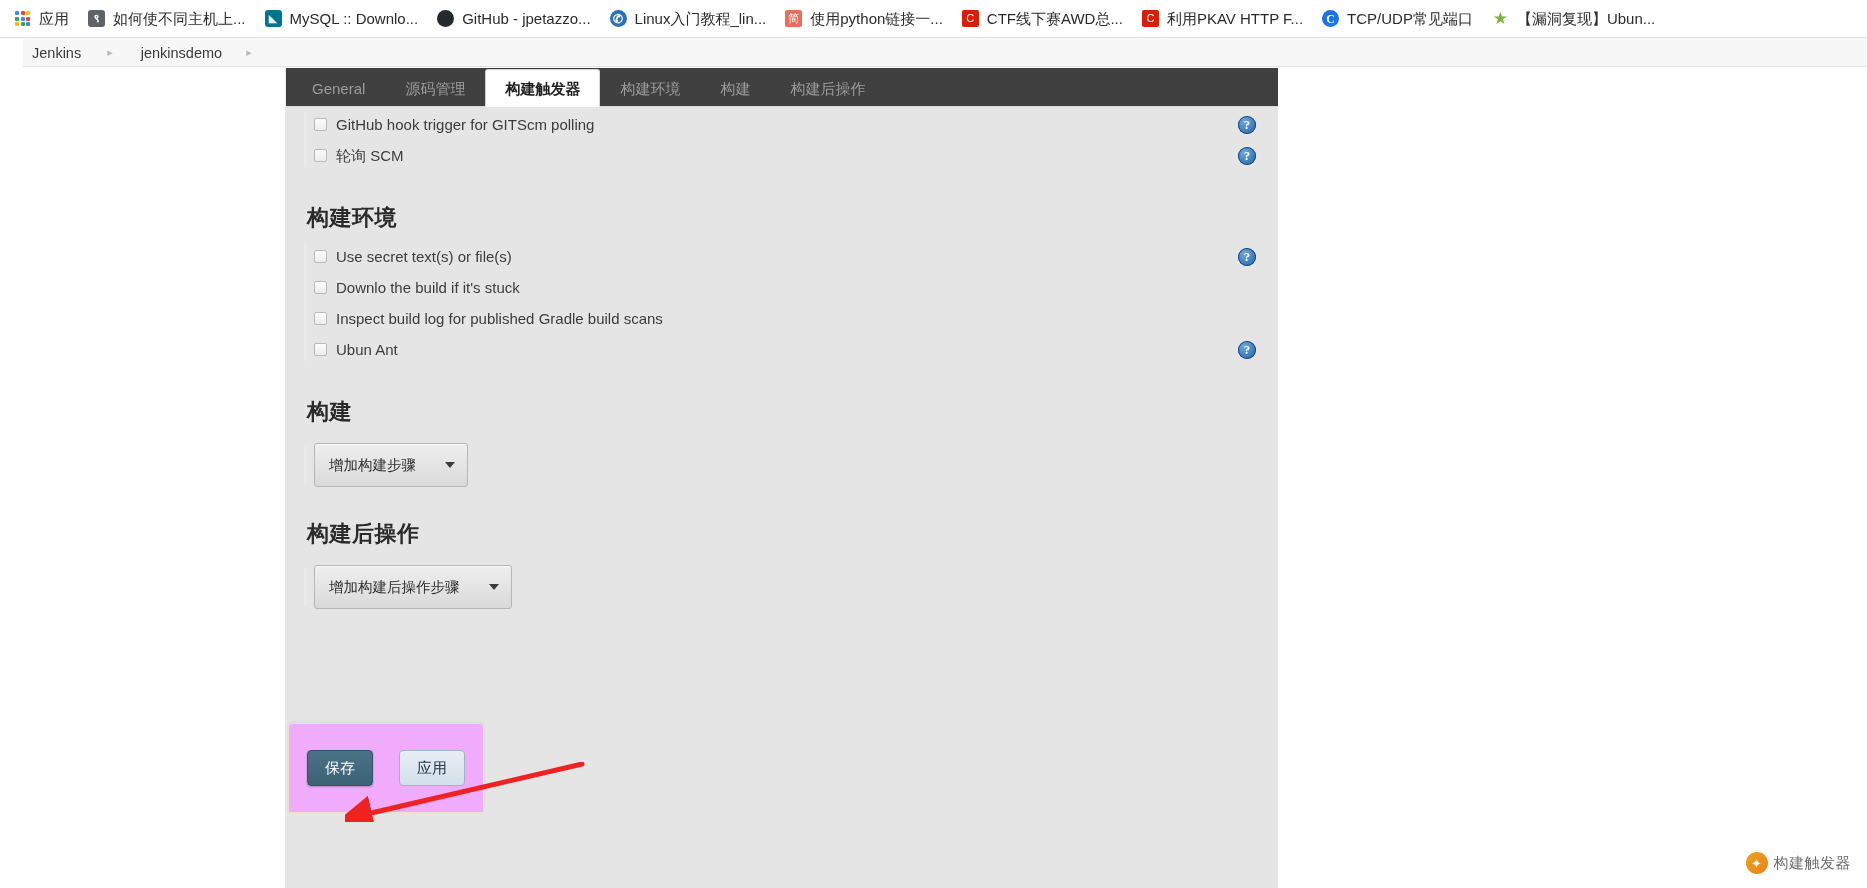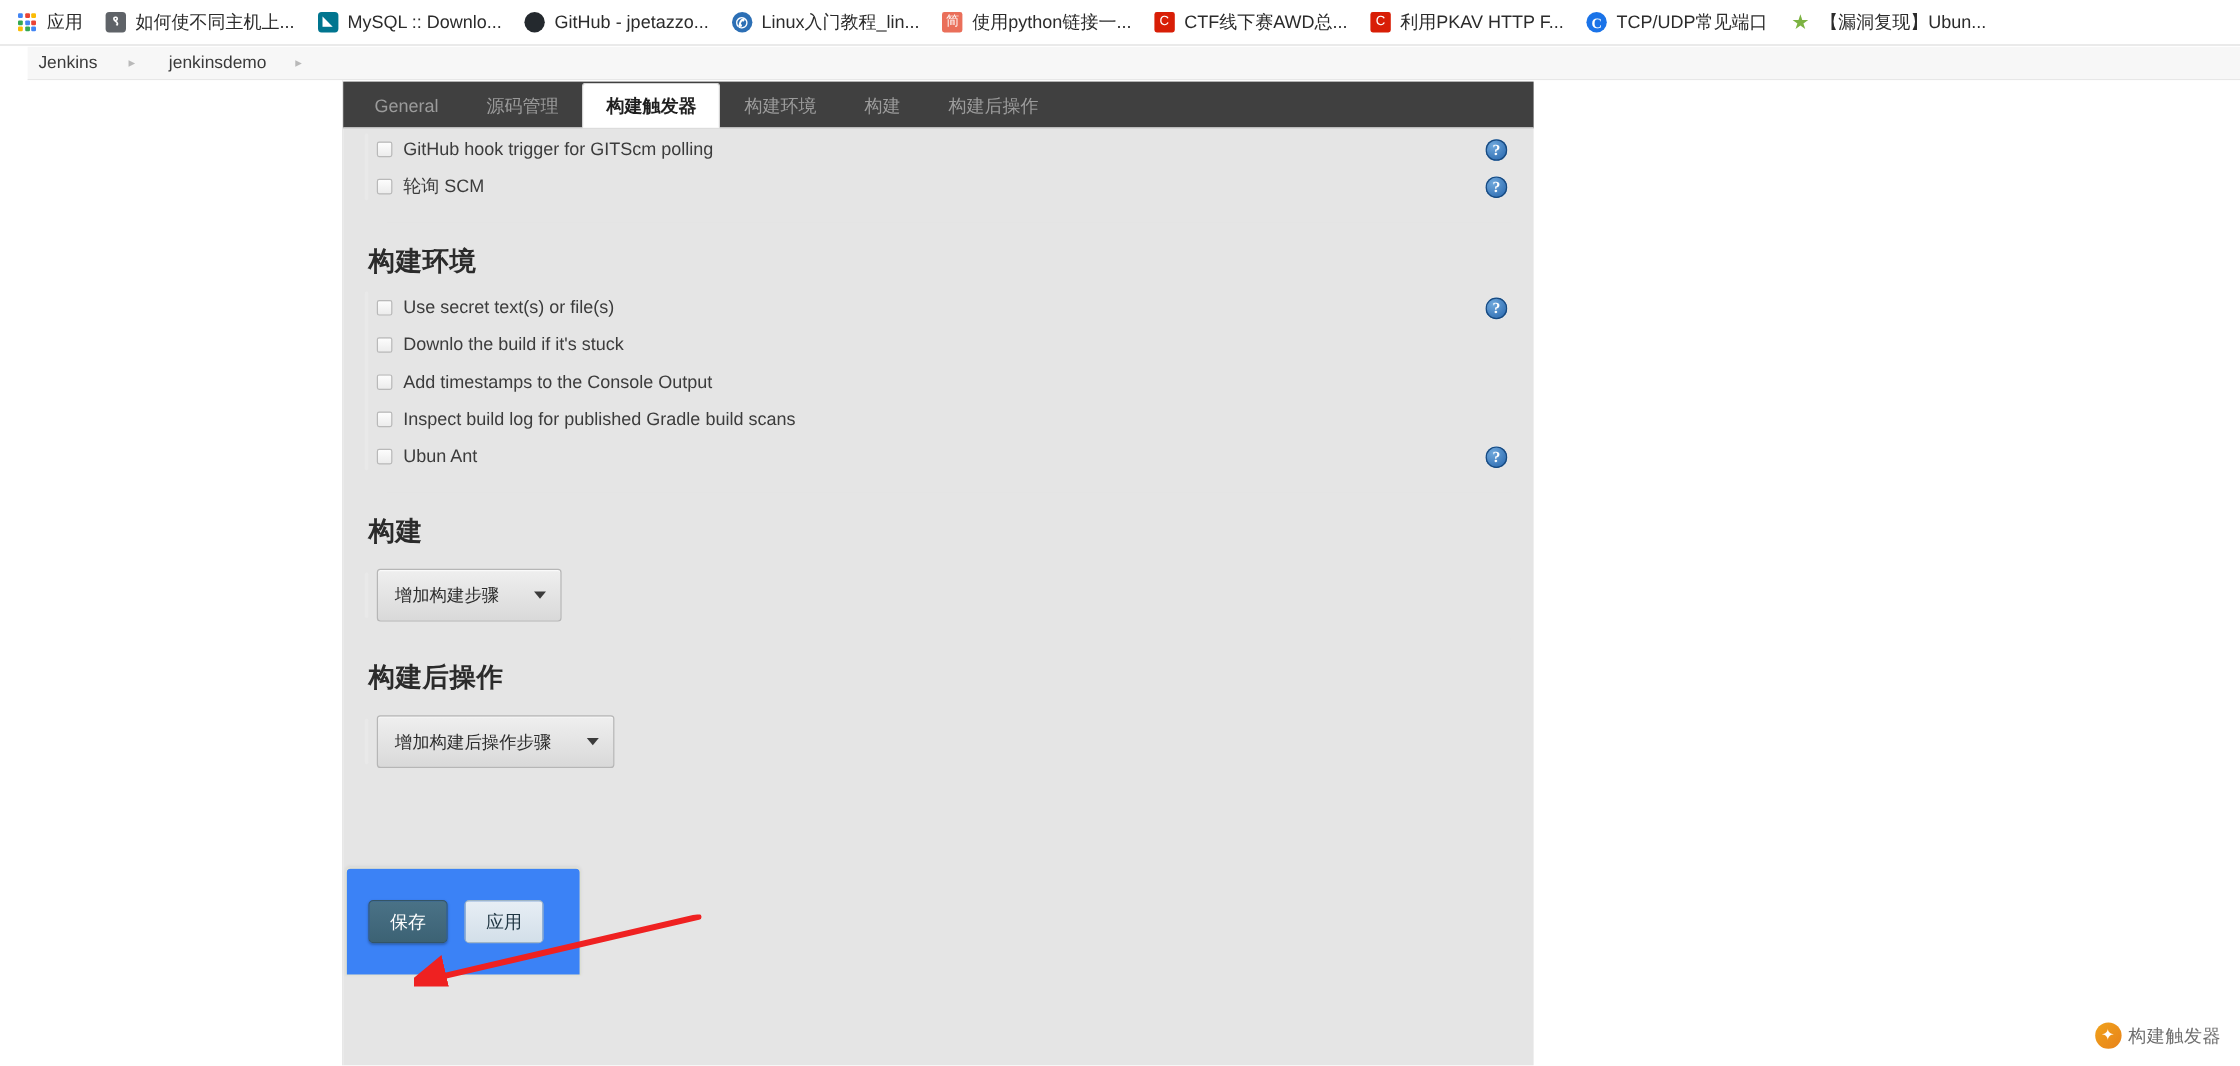--- a/index.html
+++ b/index.html
@@ -180,25 +180,25 @@
     width: 0; height: 0;
     border-left: 5px solid transparent;
     border-right: 5px solid transparent;
     border-top: 6px solid #3b3b3b;
   }
 
   
   .save-bar {
     position: absolute; left: 2px; top: 656px;
     width: 196px; height: 90px;
-    background: #3b82f6;
+    background: #f0abfc;
     border: 1px solid #e6e4cf;
     border-radius: 4px 4px 0 0;
     box-shadow: 0 -1px 3px rgba(0,0,0,.06);
-    display: flex; align-items: center; gap: 14px;
+    display: flex; align-items: center; gap: 26px;
     padding-left: 18px;
   }
   .btn-save {
     min-width: 66px; height: 36px; padding: 0 16px;
     background: linear-gradient(#4a7287,#3c6274);
     border: 1px solid #335466;
     border-radius: 4px;
     color: #ffffff; font-size: 15px;
     display: flex; align-items: center; justify-content: center;
     cursor: pointer;
@@ -352,24 +352,20 @@
             <div class="section-title">构建环境</div>
             <div class="cb-group">
               <div class="cb-row">
                 <span class="cb-box"></span>
                 <span class="cb-label">Use secret text(s) or file(s)</span>
                 <span class="help-ico">?</span>
               </div>
               <div class="cb-row">
                 <span class="cb-box"></span>
                 <span class="cb-label">Downlo the build if it's stuck</span>
-              </div>
-              <div class="cb-row">
-                <span class="cb-box"></span>
-                <span class="cb-label">Add timestamps to the Console Output</span>
               </div>
               <div class="cb-row">
                 <span class="cb-box"></span>
                 <span class="cb-label">Inspect build log for published Gradle build scans</span>
               </div>
               <div class="cb-row">
                 <span class="cb-box"></span>
                 <span class="cb-label">Ubun Ant</span>
                 <span class="help-ico">?</span>
               </div>

